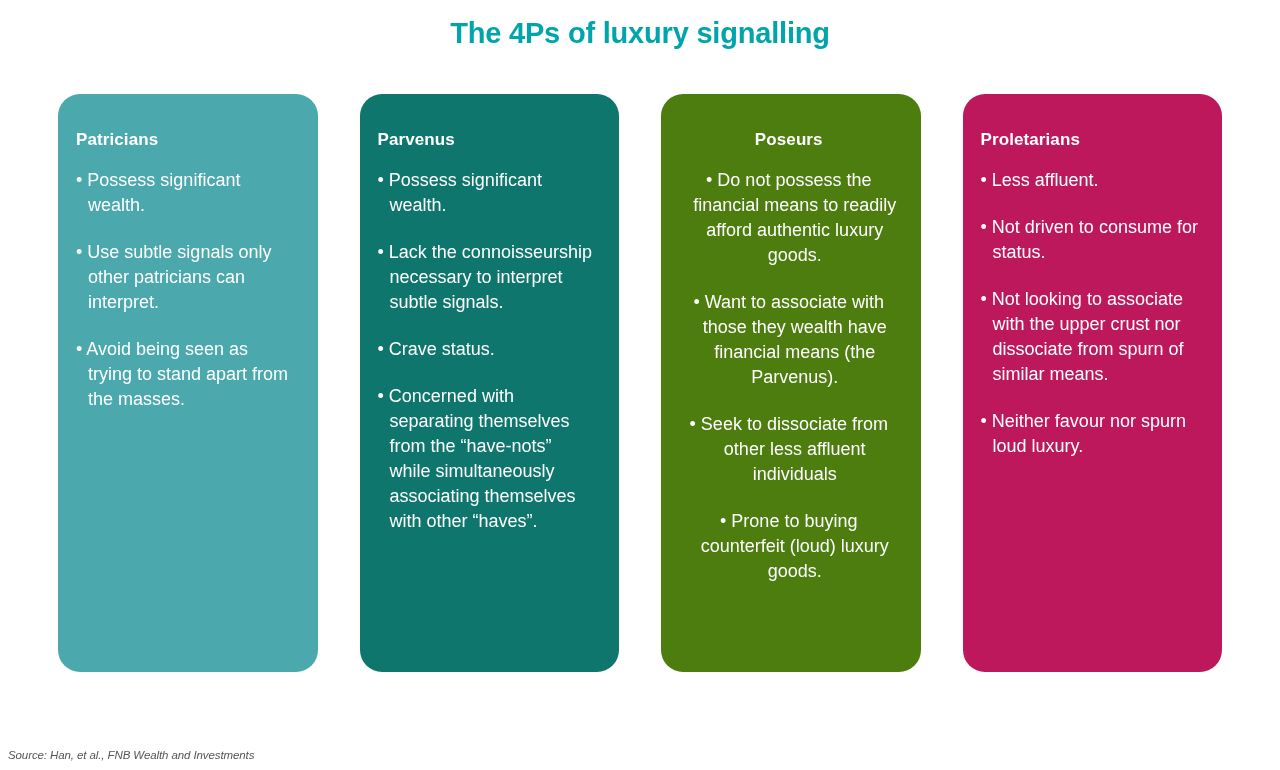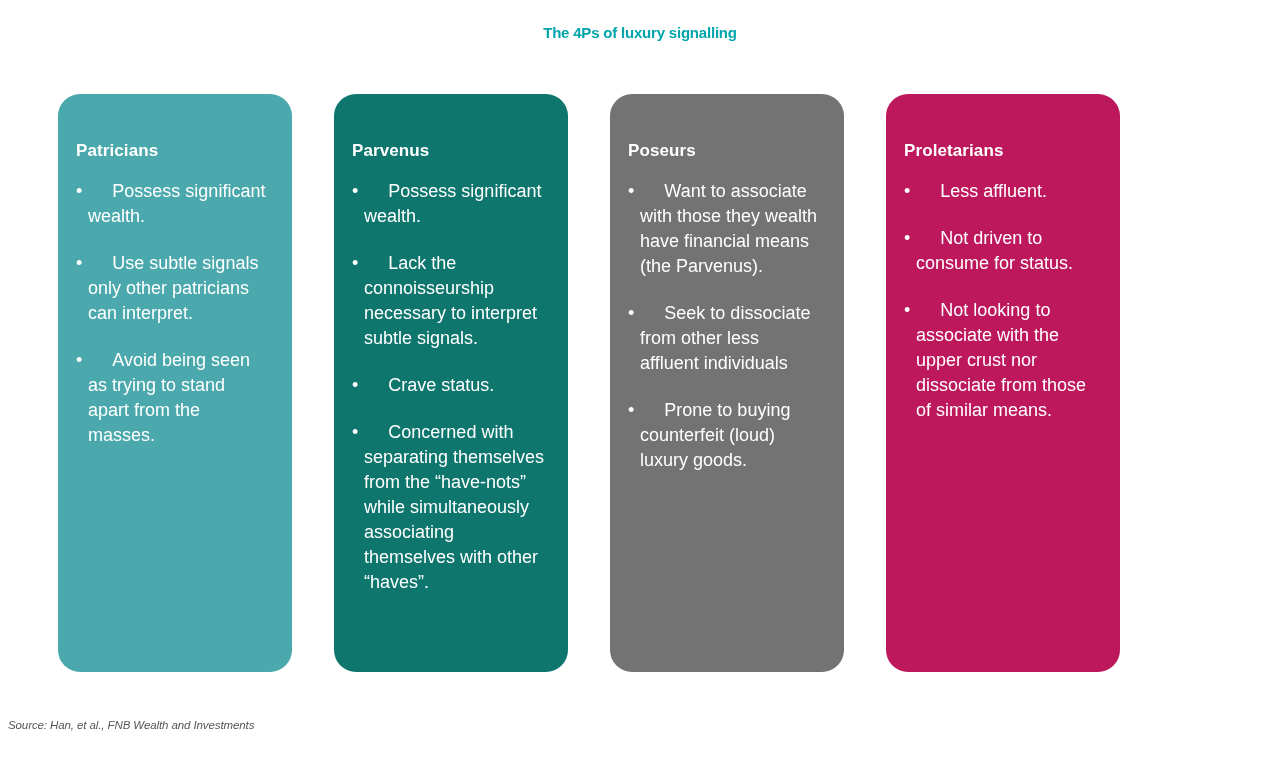--- a/index.html
+++ b/index.html
@@ -25,45 +25,45 @@
     background: #ffffff;
   }
 
   .slide-title {
     position: absolute;
     top: 19px;
     left: 0;
     width: 1280px;
     text-align: center;
     font-family: "Liberation Sans", sans-serif;
-    font-size: 15px;
+    font-size: 29px;
     font-weight: bold;
     letter-spacing: -0.2px;
     color: #00a5ab;
     line-height: 28px;
     white-space: nowrap;
   }
 
   .cards {
     position: absolute;
     top: 94px;
     left: 58px;
     width: 1164px;
     height: 578px;
     display: flex;
     flex-direction: row;
     gap: 42px;
   }
 
   .card {
-    width: 234px;
+    width: 260px;
     height: 578px;
     border-radius: 22px;
     box-sizing: border-box;
-    padding: 47px 22px 20px 18px;
+    padding: 36px 22px 20px 18px;
     position: relative;
     overflow: hidden;
   }
 
   .card-heading {
     font-family: "Liberation Sans", sans-serif;
     font-size: 17px;
     font-weight: bold;
     color: #ffffff;
     line-height: 20px;
@@ -88,27 +88,26 @@
     padding-left: 12px;
     text-indent: -12px;
   }
   .bullet:last-child { margin-bottom: 0; }
 
   .bullet .dot {
     display: inline;
   }
   .bullet .btext {
     display: inline;
-    margin-left: 25px;
   }
 
   .source-note {
     position: absolute;
     left: 8px;
-    top: 719px;
+    top: 749px;
     font-family: "Liberation Sans", sans-serif;
     font-style: italic;
     font-size: 11.5px;
     color: #555555;
     letter-spacing: -0.1px;
     white-space: nowrap;
   }
 </style>
 </head>
 <body>
@@ -131,35 +130,37 @@
     <div class="card" style="background: #0f766e; color: rgb(255, 255, 255);">
       <div class="card-heading">Parvenus</div>
       <ul class="bullets">
         <li class="bullet"><span class="dot">•</span> <span class="btext">Possess significant wealth.</span></li>
         <li class="bullet"><span class="dot">•</span> <span class="btext">Lack the connoisseurship necessary to interpret subtle signals.</span></li>
         <li class="bullet"><span class="dot">•</span> <span class="btext">Crave status.</span></li>
         <li class="bullet"><span class="dot">•</span> <span class="btext">Concerned with separating themselves from the “have-nots” while simultaneously associating themselves with other “haves”.</span></li>
       </ul>
     </div>
 
-    <div class="card" style="background: #737373; color: rgb(255, 255, 255);">
+    <div class="card" style="background: #4d7c0f; color: rgb(255, 255, 255); text-align: center;">
       <div class="card-heading">Poseurs</div>
       <ul class="bullets">
+        <li class="bullet"><span class="dot">•</span> <span class="btext">Do not possess the financial means to readily afford authentic luxury goods.</span></li>
         <li class="bullet"><span class="dot">•</span> <span class="btext">Want to associate with those they wealth have financial means (the Parvenus).</span></li>
         <li class="bullet"><span class="dot">•</span> <span class="btext">Seek to dissociate from other less affluent individuals</span></li>
         <li class="bullet"><span class="dot">•</span> <span class="btext">Prone to buying counterfeit (loud) luxury goods.</span></li>
       </ul>
     </div>
 
     <div class="card" style="background: #be185d; color: rgb(255, 255, 255);">
       <div class="card-heading">Proletarians</div>
       <ul class="bullets">
         <li class="bullet"><span class="dot">•</span> <span class="btext">Less affluent.</span></li>
         <li class="bullet"><span class="dot">•</span> <span class="btext">Not driven to consume for status.</span></li>
-        <li class="bullet"><span class="dot">•</span> <span class="btext">Not looking to associate with the upper crust nor dissociate from those of similar means.</span></li>
+        <li class="bullet"><span class="dot">•</span> <span class="btext">Not looking to associate with the upper crust nor dissociate from spurn of similar means.</span></li>
+        <li class="bullet"><span class="dot">•</span> <span class="btext">Neither favour nor spurn loud luxury.</span></li>
       </ul>
     </div>
 
   </div>
 
   <div class="source-note">Source: Han, et al., FNB Wealth and Investments</div>
 
 </div>
 
 </body></html>

